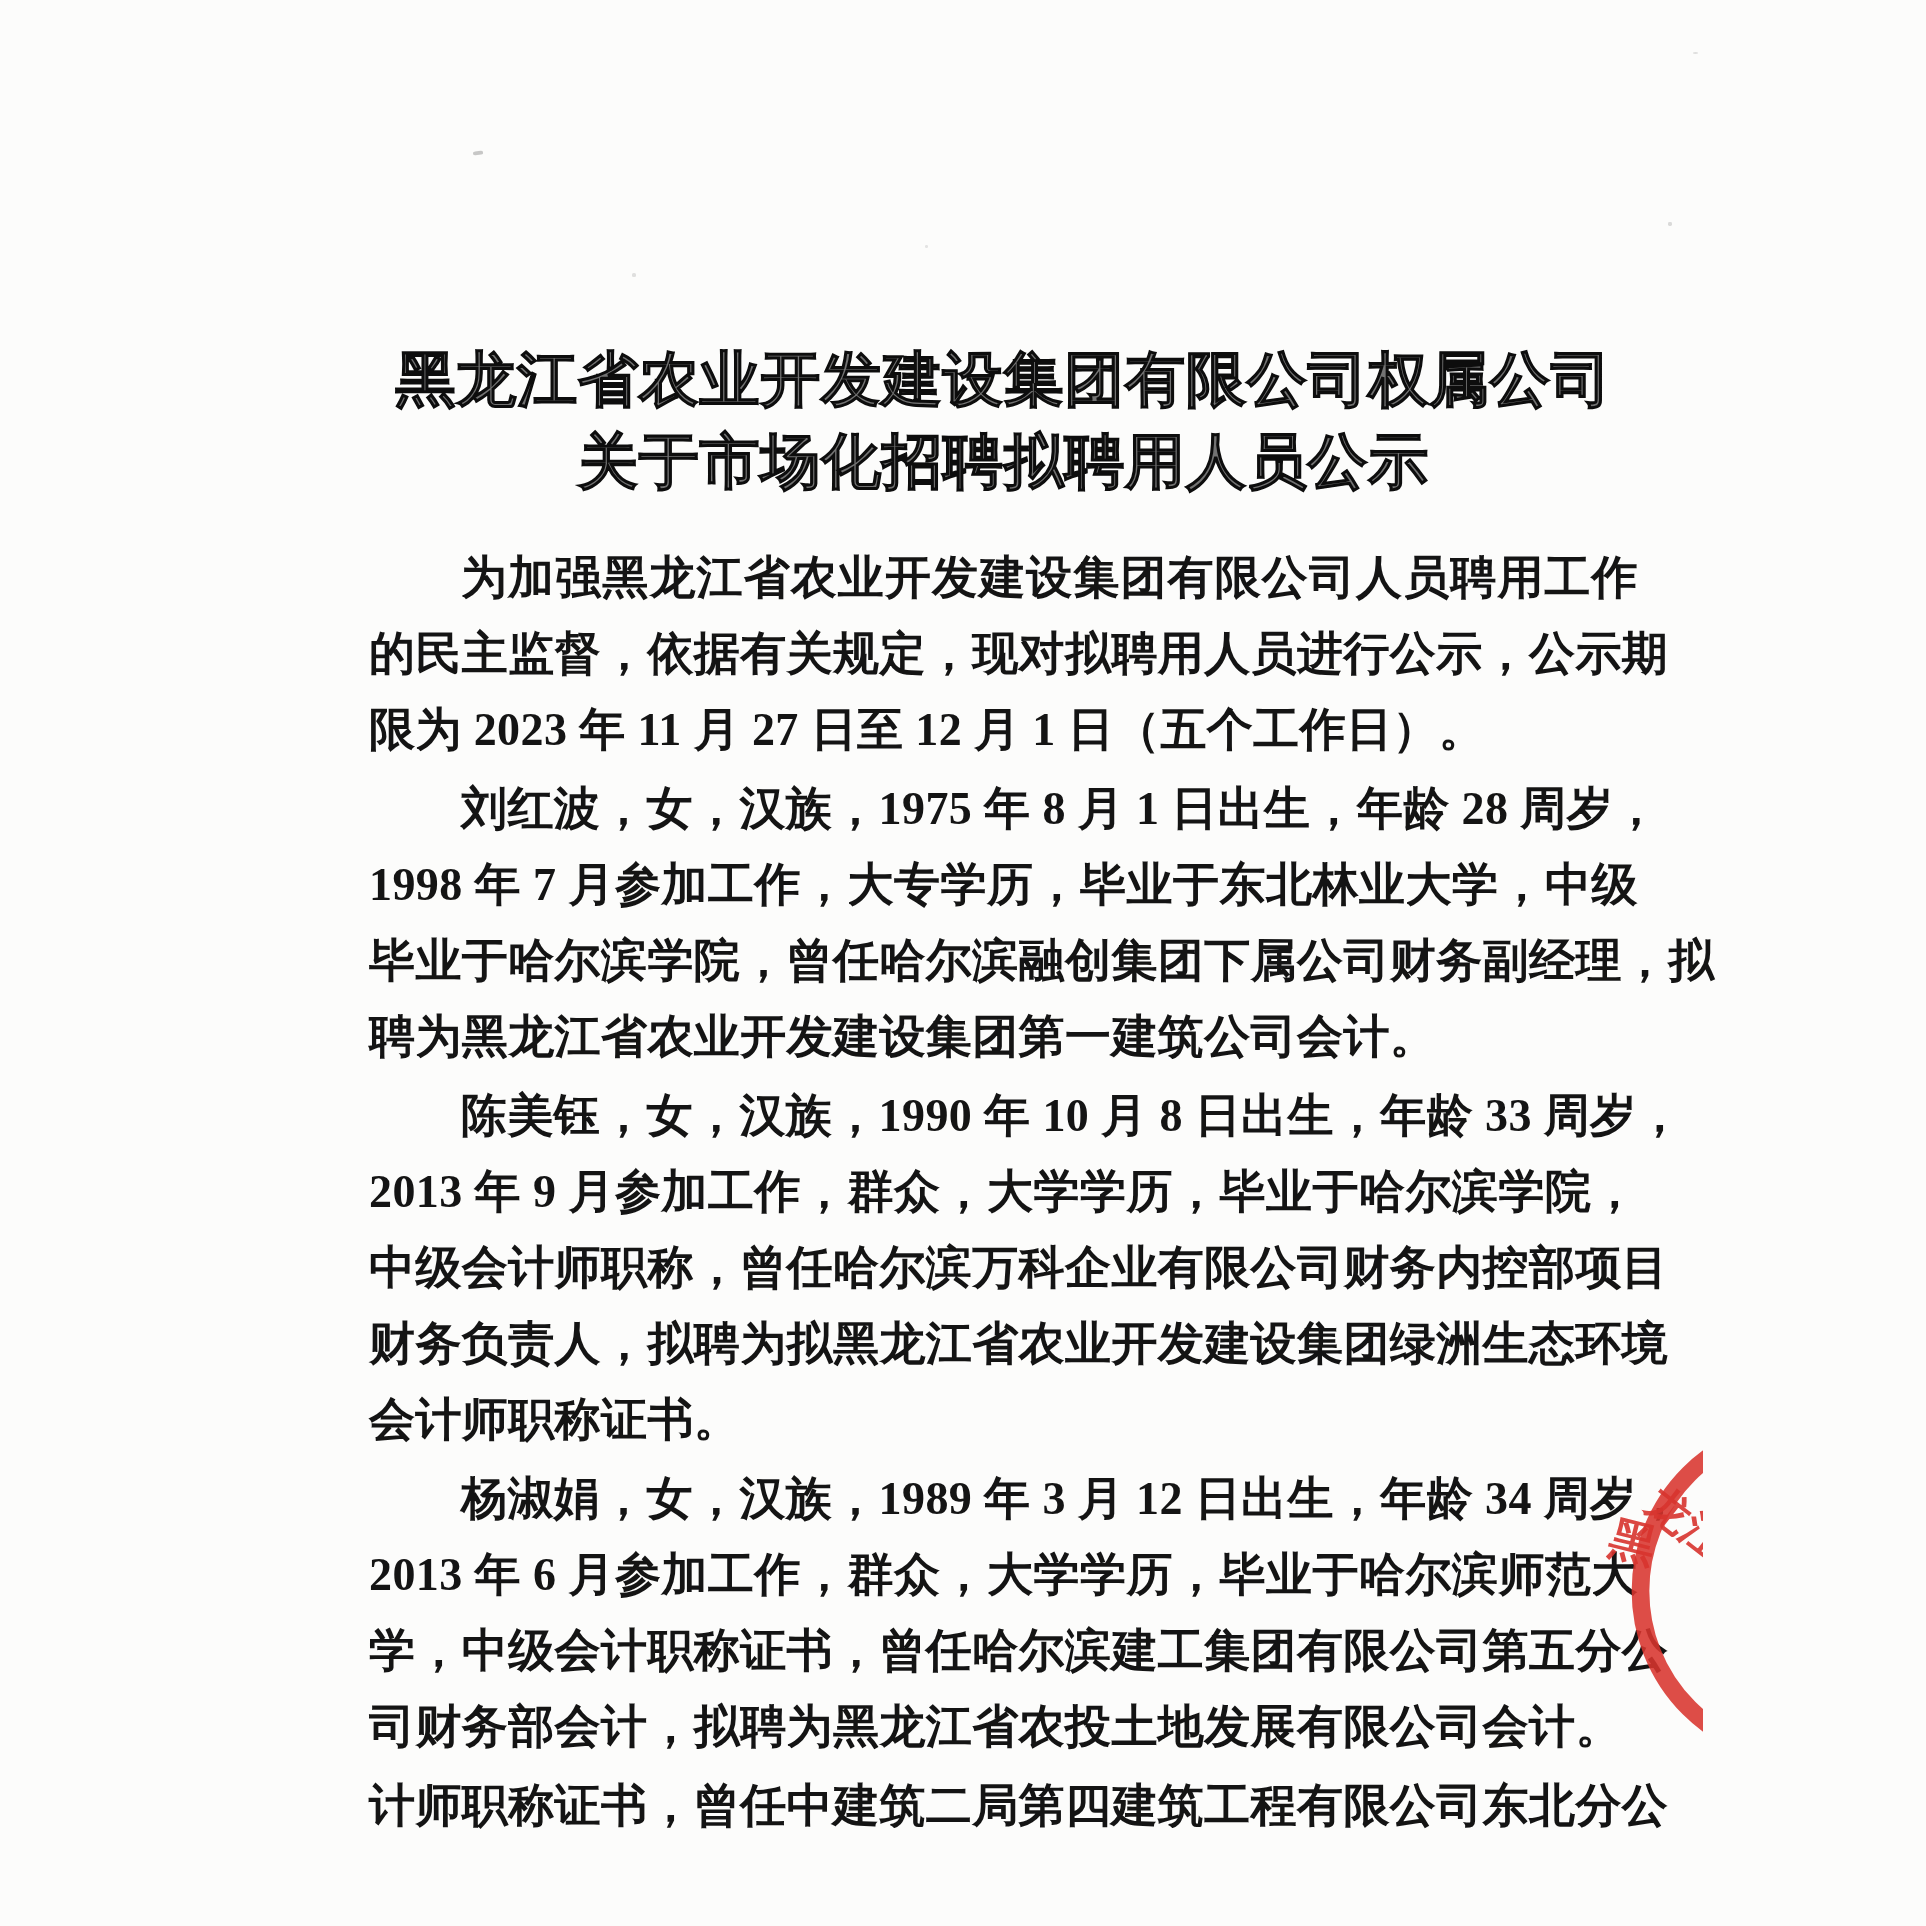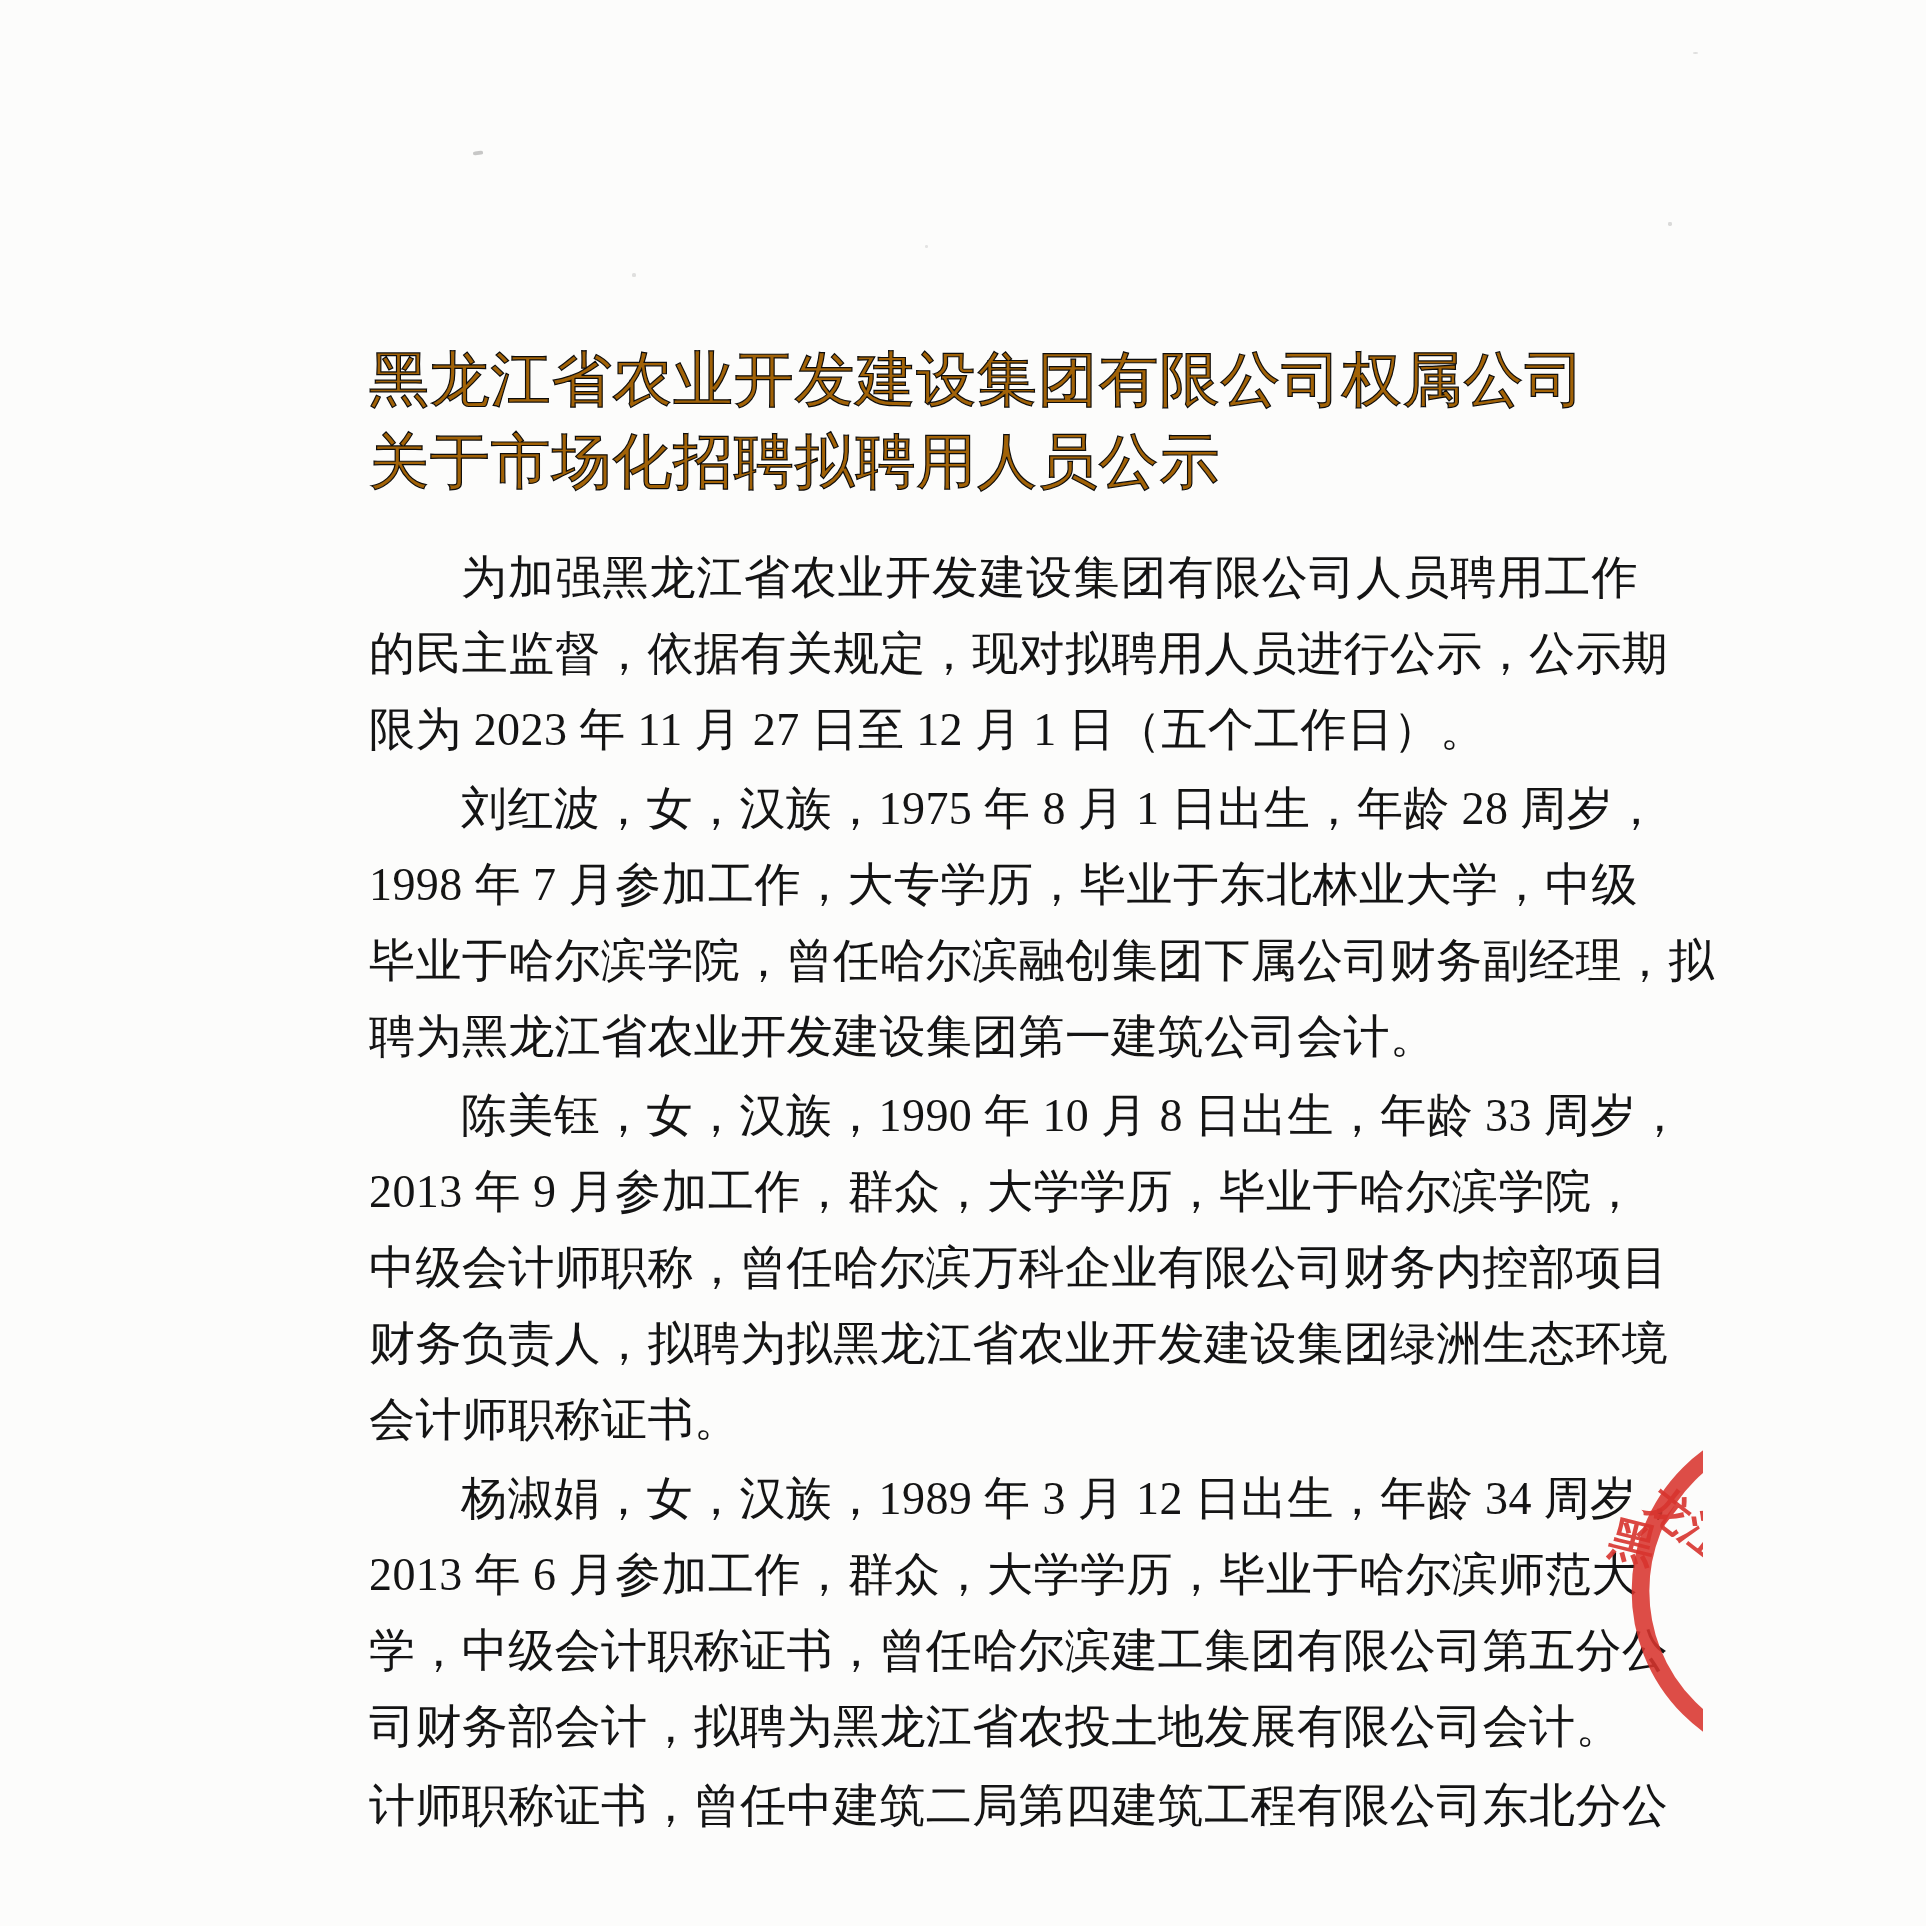--- a/index.html
+++ b/index.html
@@ -12,39 +12,40 @@
     font-family:"Liberation Serif","DejaVu Serif",serif;
     color:#141414;
   }
   .content{
     position:absolute;
     left:369px; top:339px;
     width:1269px;
   }
   .title{
     font-family:"Liberation Sans","DejaVu Sans",sans-serif;
-    font-weight:400;
+    font-weight:700;
     font-size:60px;
     line-height:82px;
-    text-align:left;
-    color:#a16207;
+    text-align:center;
+    color:#737373;
     letter-spacing:0.8px;
     -webkit-text-stroke:1.2px #0d0d0d;
   }
   .body-text{
     margin-top:37px;
     font-size:46px;
     line-height:76px;
     letter-spacing:0.4px;
   }
   .para{margin:0 0 3.1px 0;}
   .line{
     text-align:justify;
     text-align-last:justify;
     white-space:nowrap;
+    font-weight:bold;
   }
   .line.indent{text-indent:92px;}
   .line.line-end{text-align-last:left;white-space:normal;}
   .stamp-wrap{
     position:absolute;
     left:1598px; top:1410px;
     width:105px; height:385px;
     overflow:hidden;
     pointer-events:none;
   }

